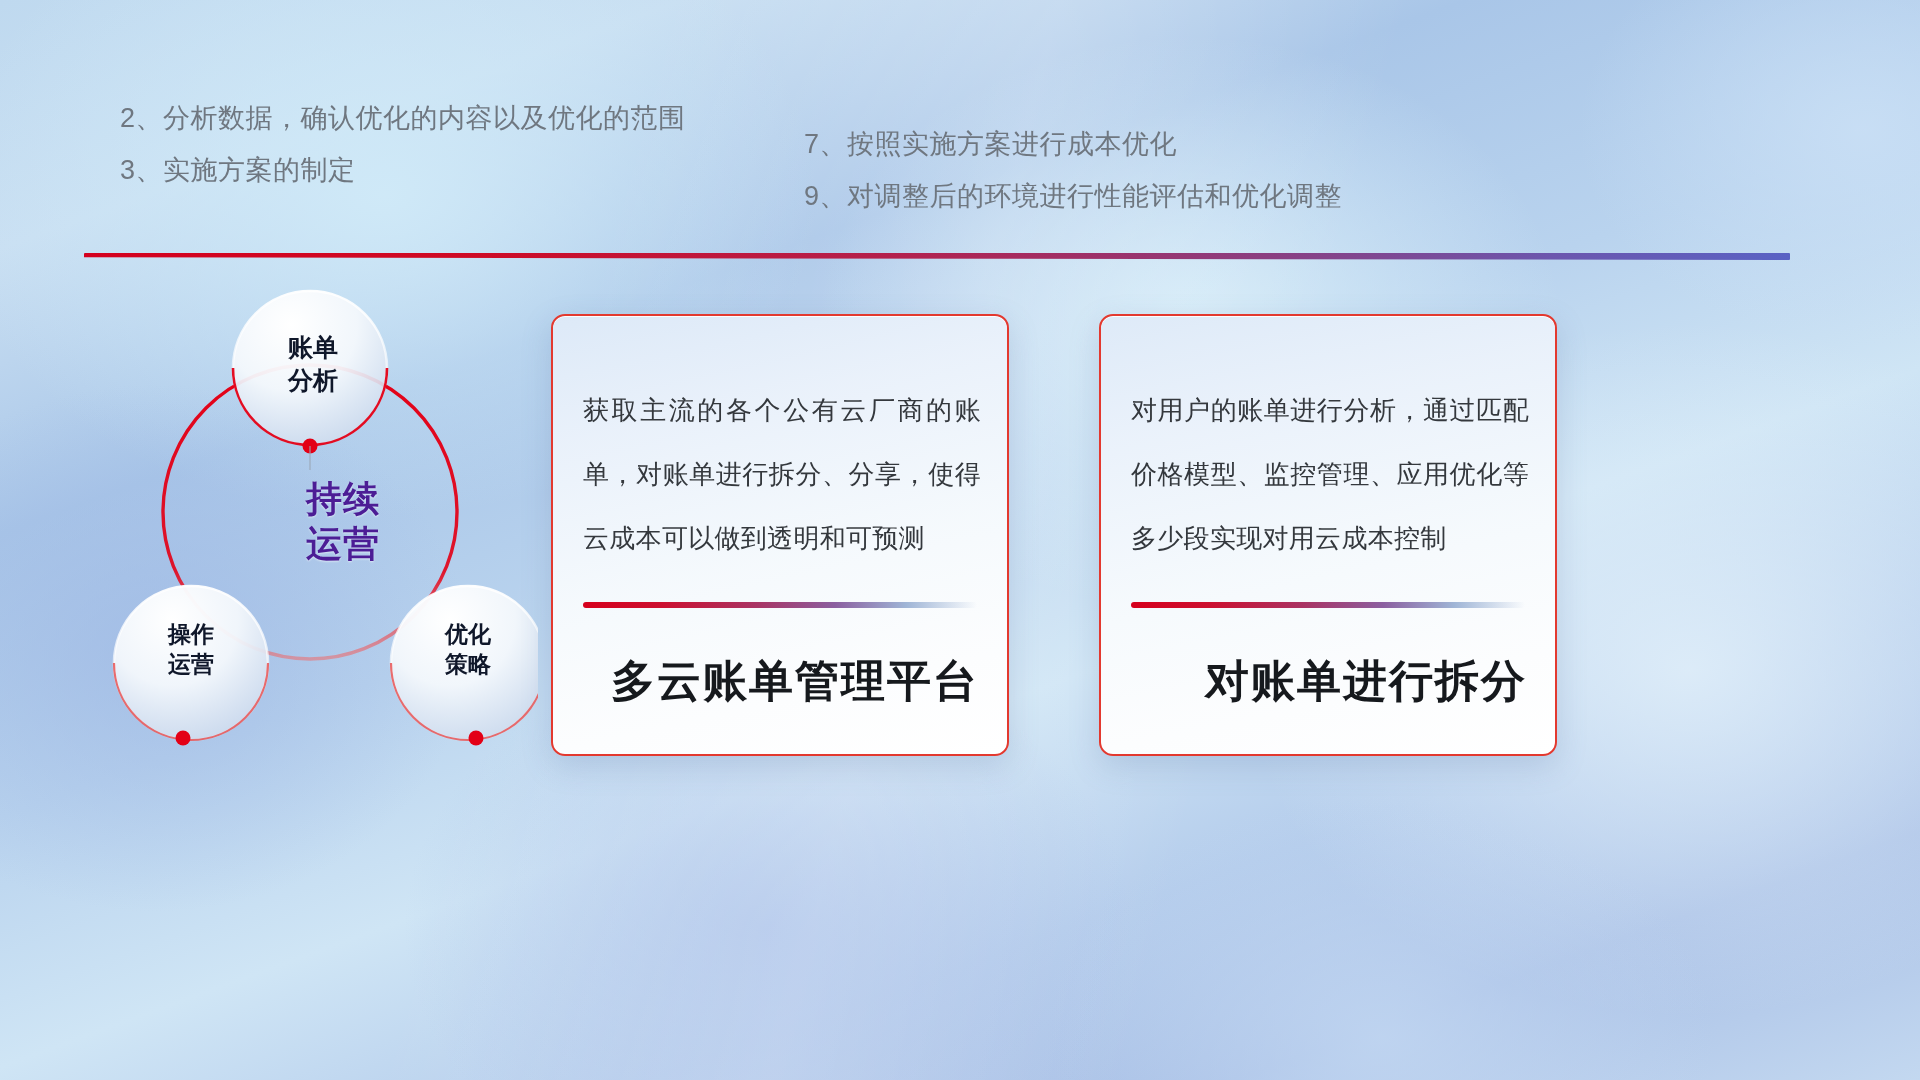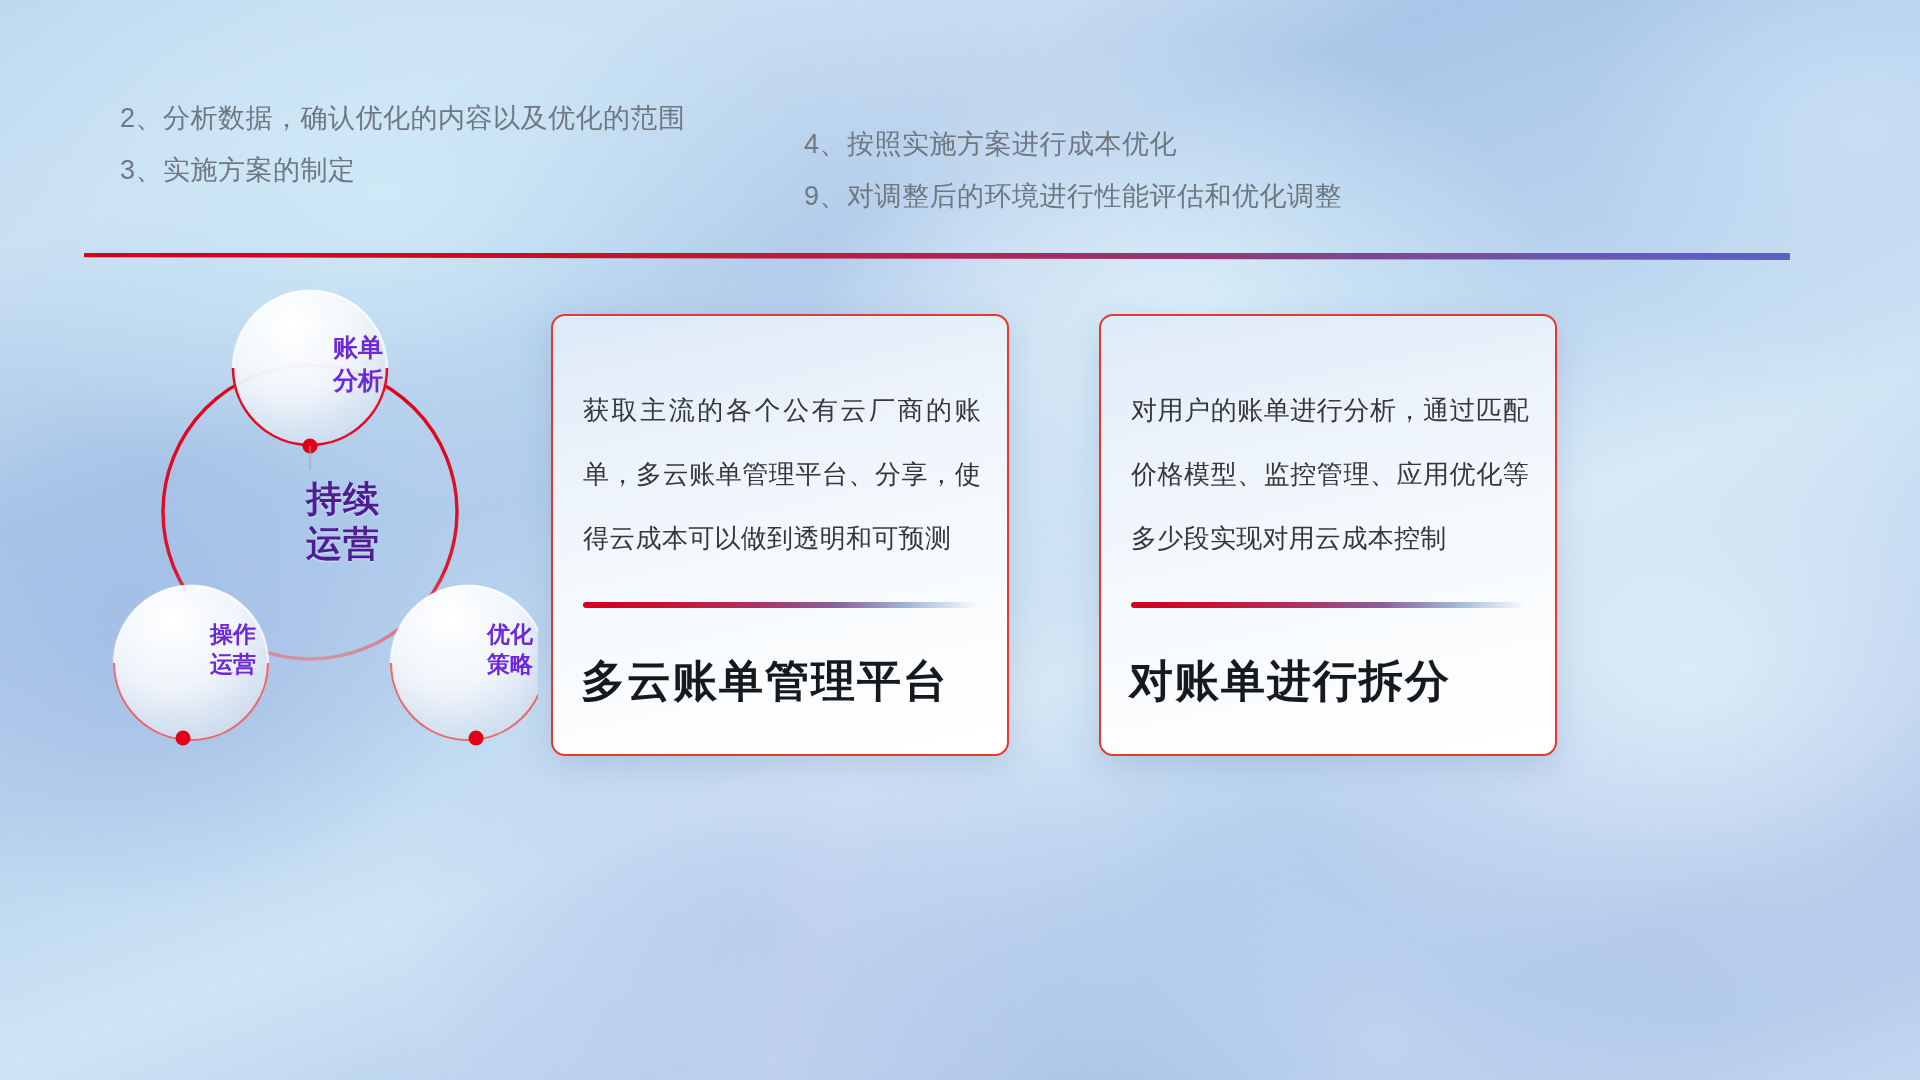--- a/index.html
+++ b/index.html
@@ -70,23 +70,23 @@
     background:linear-gradient(90deg,#d4001e 0%,#cf0a24 22%,#b3214e 48%,#8a3f82 70%,#6c56ad 86%,#5a62c4 100%);
     clip-path:polygon(0 0,100% 0,100% 100%,0 62%);
     border-radius:1px;
   }
 
   
   #venn { position:absolute; left:78px; top:286px; width:460px; height:480px; z-index:6; }
   #venn svg { position:absolute; inset:0; }
   .circ-label {
     position:absolute;
-    text-align:right;
+    text-align:center;
     font-weight:700;
-    color:#6d28d9;
+    color:#0f172a;
     line-height:1.30;
     white-space:pre-line;
     pointer-events:none;
   }
   #lbl-top    { left:165px; top:45px;  width:140px; font-size:25px; }
   #lbl-bl     { left:48px;  top:334px; width:130px; font-size:23px; }
   #lbl-br     { left:325px; top:334px; width:130px; font-size:23px; }
   #lbl-center {
     position:absolute; left:185px; top:190px; width:160px;
     text-align:center; font-weight:800; font-size:36px; line-height:1.26;
@@ -120,21 +120,21 @@
     text-justify:inter-ideograph;
     letter-spacing:.3px;
   }
   .card-rule {
     position:absolute; left:30px; right:30px; top:286px; height:6px;
     background:linear-gradient(90deg,#d6001d 0%,#cc1030 20%,#a93464 44%,#8b5fa0 64%,#9fb5d6 82%,rgba(214,223,235,0) 100%);
     border-radius:3px;
   }
   .card-title {
     position:absolute; left:28px; right:28px; top:336px;
-    text-align:left;
+    text-align:right;
     font-size:44px;
     font-weight:800;
     color:#16191d;
     letter-spacing:2px;
     white-space:nowrap;
   }
 </style>
 </head>
 <body>
 
@@ -149,21 +149,21 @@
   <div class="bg-layer bg-glow-7"></div>
   <div class="bg-layer bg-sheen"></div>
 </div>
 
 <div id="list-left">
   <div class="li">2、分析数据，确认优化的内容以及优化的范围</div>
   <div class="li">3、实施方案的制定</div>
 </div>
 
 <div id="list-right">
-  <div class="li">4、按照实施方案进行成本优化</div>
+  <div class="li">7、按照实施方案进行成本优化</div>
   <div class="li">9、对调整后的环境进行性能评估和优化调整</div>
 </div>
 
 <div id="divider-top">
   <div class="bar"></div>
 </div>
 
 <div id="venn">
   <svg viewBox="0 0 460 480" width="460" height="480">
     <defs>
@@ -207,21 +207,21 @@
 分析</div>
   <div class="circ-label" id="lbl-bl">操作
 运营</div>
   <div class="circ-label" id="lbl-br">优化
 策略</div>
   <div id="lbl-center">持续
 运营</div>
 </div>
 
 <div class="card" id="card-1">
-  <div class="card-body">获取主流的各个公有云厂商的账单，多云账单管理平台、分享，使得云成本可以做到透明和可预测</div>
+  <div class="card-body">获取主流的各个公有云厂商的账单，对账单进行拆分、分享，使得云成本可以做到透明和可预测</div>
   <div class="card-rule"></div>
   <div class="card-title">多云账单管理平台</div>
 </div>
 
 <div class="card" id="card-2">
   <div class="card-body">对用户的账单进行分析，通过匹配价格模型、监控管理、应用优化等多少段实现对用云成本控制</div>
   <div class="card-rule"></div>
   <div class="card-title">对账单进行拆分</div>
 </div>
 

